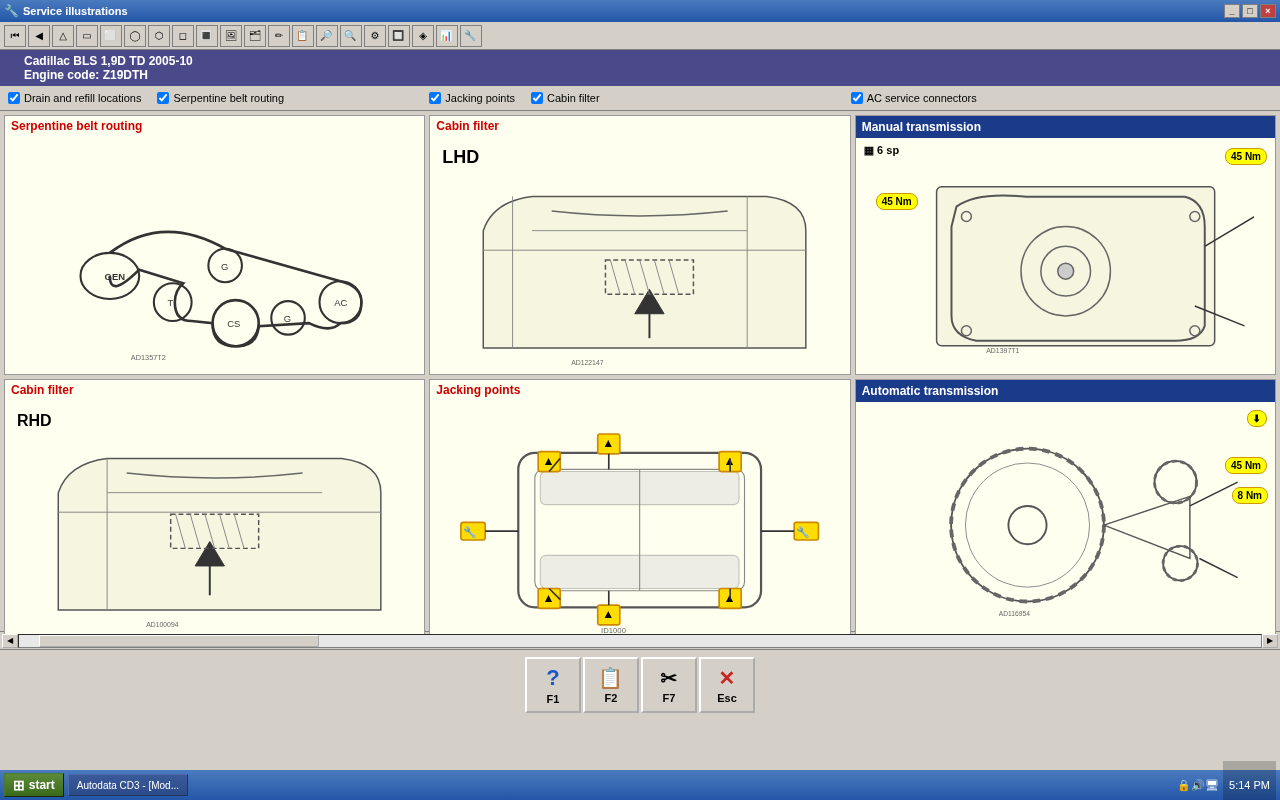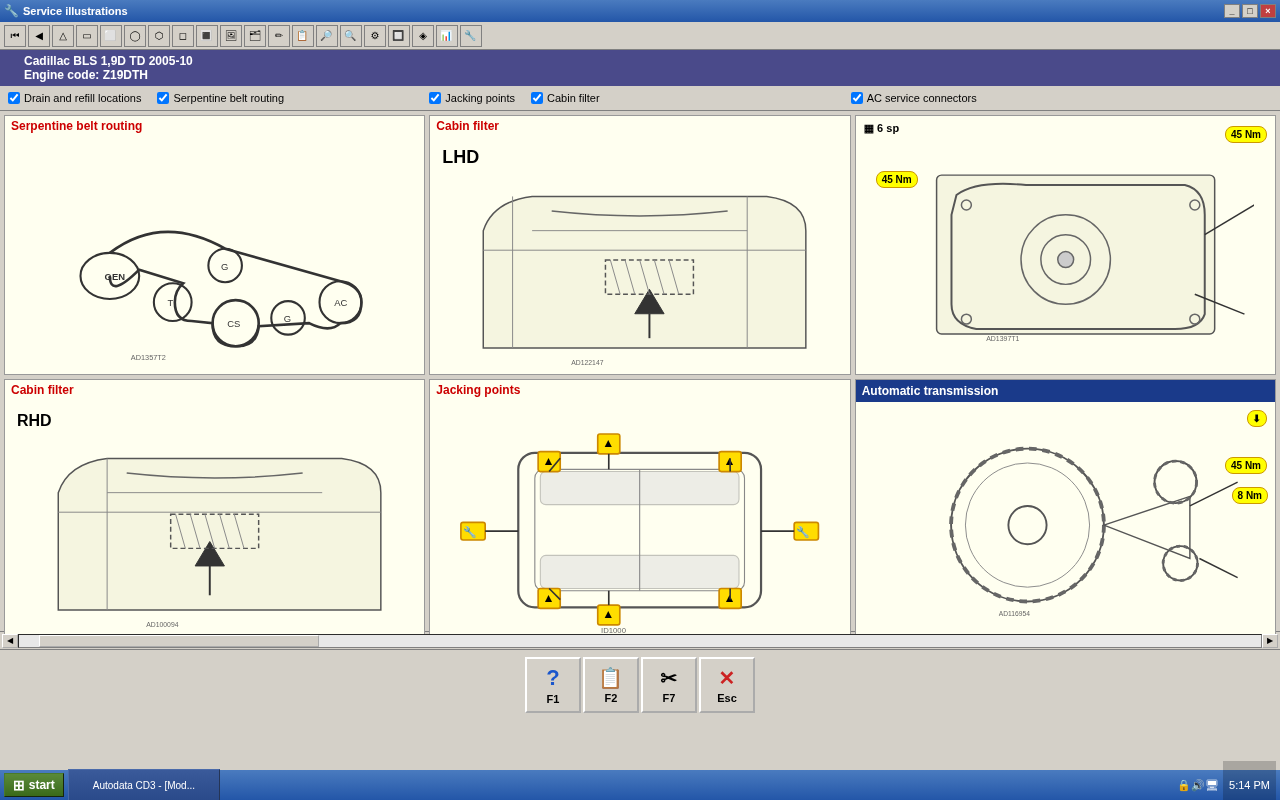--- a/index.html
+++ b/index.html
@@ -196,25 +196,25 @@
       align-items: center;
       gap: 4px;
       cursor: pointer;
     }
     .taskbar-items {
       display: flex;
       gap: 2px;
       flex: 1;
     }
     .taskbar-item {
-      height: 32px;
+      height: 22px;
       background: linear-gradient(to bottom, #3a5a9a, #2a4a8a);
       color: white;
       font-size: 10px;
-      padding: 0 24px;
+      padding: 0 8px;
       border: 1px outset #4a6aaa;
       display: flex;
       align-items: center;
       cursor: pointer;
     }
     .taskbar-right {
       display: flex;
       align-items: center;
       gap: 4px;
       color: white;
@@ -361,20 +361,23 @@
         <line x1="175" y1="90" x2="185" y2="125" stroke="#888" stroke-width="1"></line>
         <line x1="190" y1="90" x2="200" y2="125" stroke="#888" stroke-width="1"></line>
         <line x1="205" y1="90" x2="215" y2="125" stroke="#888" stroke-width="1"></line>
         <line x1="220" y1="90" x2="230" y2="125" stroke="#888" stroke-width="1"></line>
         <text x="120" y="197" font-size="7" fill="#666">AD122147</text>
       </svg>
     </div>
   </div>
 
   <div class="panel">
+    <div class="panel-title blue">
+      <span>Manual transmission</span>
+    </div>
     <div class="panel-body" style="position:relative;">
       <div style="position:absolute;top:6px;left:8px;font-size:11px;font-weight:bold;">▦ 6 sp</div>
       <div class="label-tag" style="position:absolute;top:10px;right:8px;">45 Nm</div>
       <div class="label-tag" style="position:absolute;top:55px;left:20px;">45 Nm</div>
       <svg viewBox="0 0 380 200" width="90%" height="85%">
 
         <rect x="60" y="30" width="280" height="160" rx="5" fill="#f5f5e0" stroke="#555" stroke-width="1.5"></rect>
 
         <path d="M80 50 Q100 35 150 40 L310 40 Q330 45 330 70 L330 170 Q325 185 300 185 L100 185 Q75 180 75 160 L75 70 Z" fill="none" stroke="#555" stroke-width="2"></path>
 

